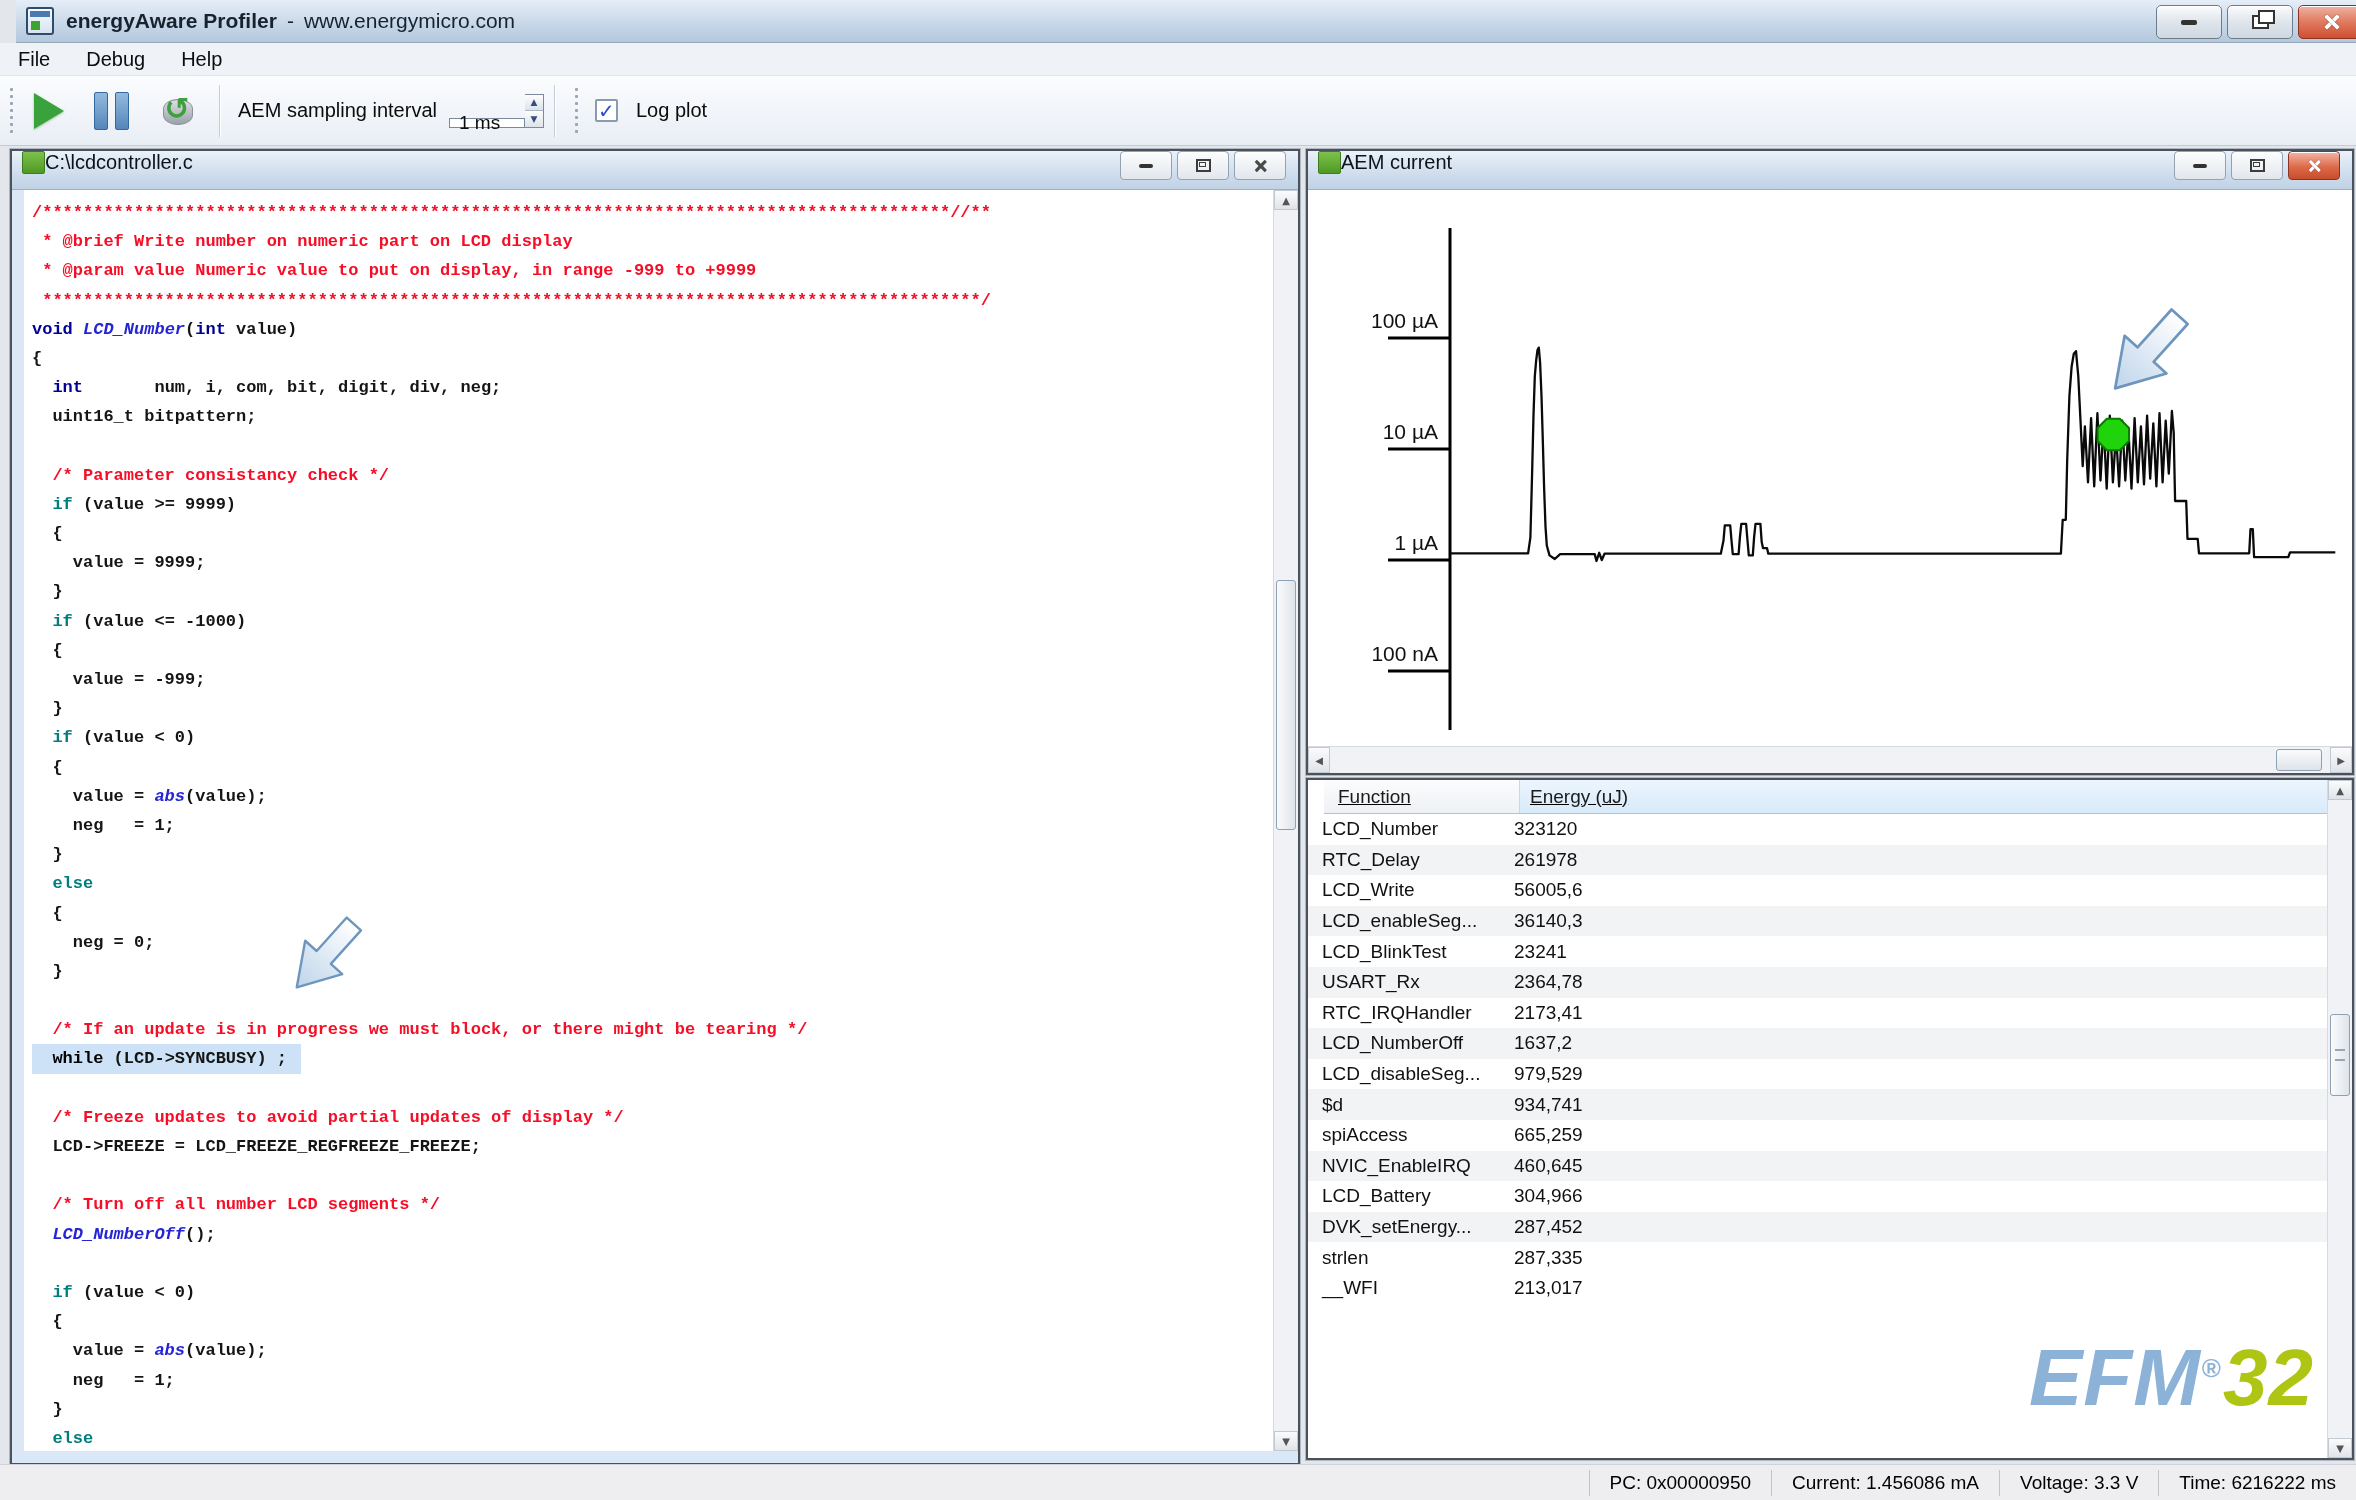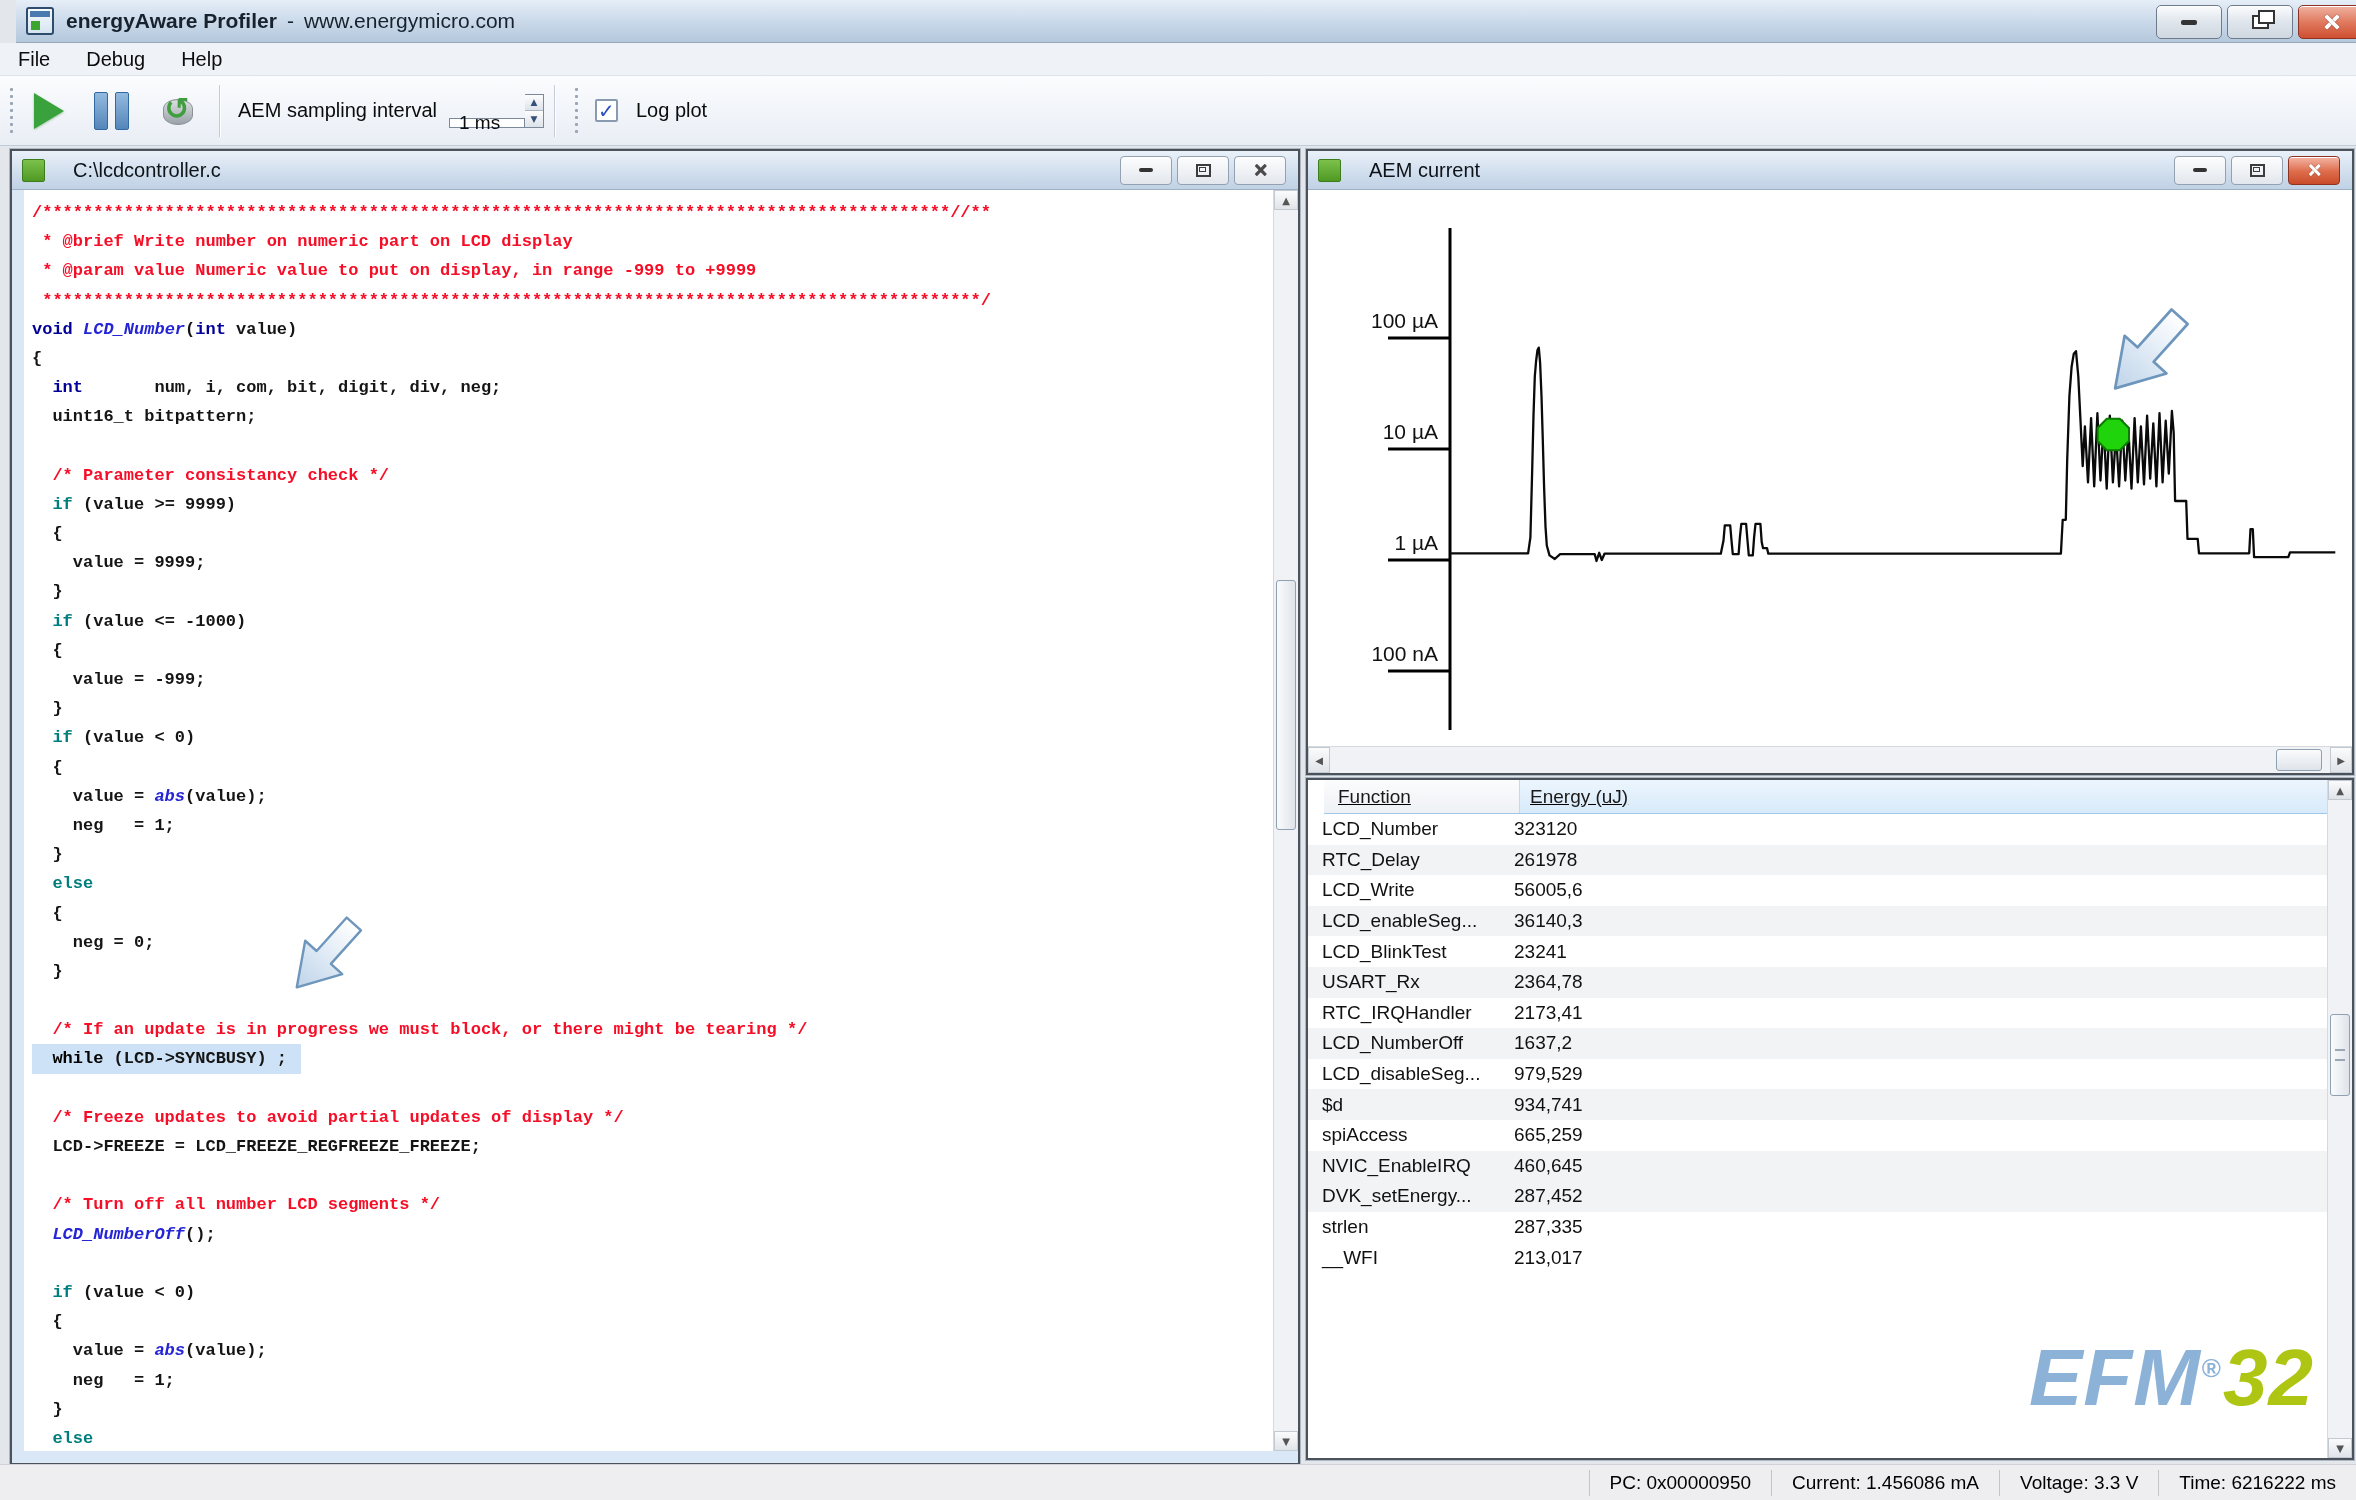--- a/index.html
+++ b/index.html
@@ -63,21 +63,21 @@
   .spin-btn{flex:1;display:flex;align-items:center;justify-content:center;
     background:linear-gradient(#fdfdfd,#dde3ea);font-family:"DejaVu Sans",sans-serif;font-size:9px;color:#35507a;}
   .spin-btn + .spin-btn{border-top:1px solid #aab6c4;}
   .checkbox{width:23px;height:23px;border:2px solid #8a9bb0;background:#fff;border-radius:2px;
     display:flex;align-items:center;justify-content:center;margin:0 10px 0 6px;box-sizing:border-box;}
   .checkbox .chk{font-family:"DejaVu Sans",sans-serif;font-size:20px;font-weight:bold;color:#2d4fc0;line-height:1;}
   
   .mdi{position:absolute;left:0;top:146px;right:0;bottom:36px;}
   .window{position:absolute;border:2px solid #4b525c;background:#fff;display:flex;flex-direction:column;
     box-shadow:0 0 0 1px #aeb8c2;}
-  .win-title{height:38px;flex:0 0 38px;display:flex;align-items:center;gap:28px;padding:0 12px 0 10px;
+  .win-title{height:38px;flex:0 0 38px;display:flex;gap:0;padding:0 12px 0 10px;
     background:linear-gradient(#eaf1f9,#cfdded 60%,#c0d2e5);border-bottom:1px solid #9fb0c2;}
   .win-ico{width:21px;height:21px;border-radius:2px;border:1px solid #3e7d1e;
     background:linear-gradient(#7cc14b,#4f9a23);}
   .win-name{font-size:20px;color:#0d1319;}
   .win-btns{margin-left:auto;display:flex;gap:5px;}
   .wbtn{width:50px;height:27px;border:1px solid #94a1b0;border-radius:4px;
     background:linear-gradient(#fdfdfe,#e2e7ed);display:flex;align-items:center;justify-content:center;
     box-shadow:inset 0 1px 0 #fff;}
   .wbtn .glyph-min{width:14px;height:4px;}
   .wbtn .sq{width:11px;height:9px;border:2px solid #3c3c3c;display:block;position:relative;}
@@ -337,20 +337,24 @@
             <span class="t-energy">934,741</span>
           </div>
           <div class="t-row">
             <span class="t-func">spiAccess</span>
             <span class="t-energy">665,259</span>
           </div>
           <div class="t-row odd">
             <span class="t-func">NVIC_EnableIRQ</span>
             <span class="t-energy">460,645</span>
           </div>
+          <div class="t-row">
+            <span class="t-func">LCD_Battery</span>
+            <span class="t-energy">304,966</span>
+          </div>
           <div class="t-row odd">
             <span class="t-func">DVK_setEnergy...</span>
             <span class="t-energy">287,452</span>
           </div>
           <div class="t-row">
             <span class="t-func">strlen</span>
             <span class="t-energy">287,335</span>
           </div>
           <div class="t-row">
             <span class="t-func">__WFI</span>

